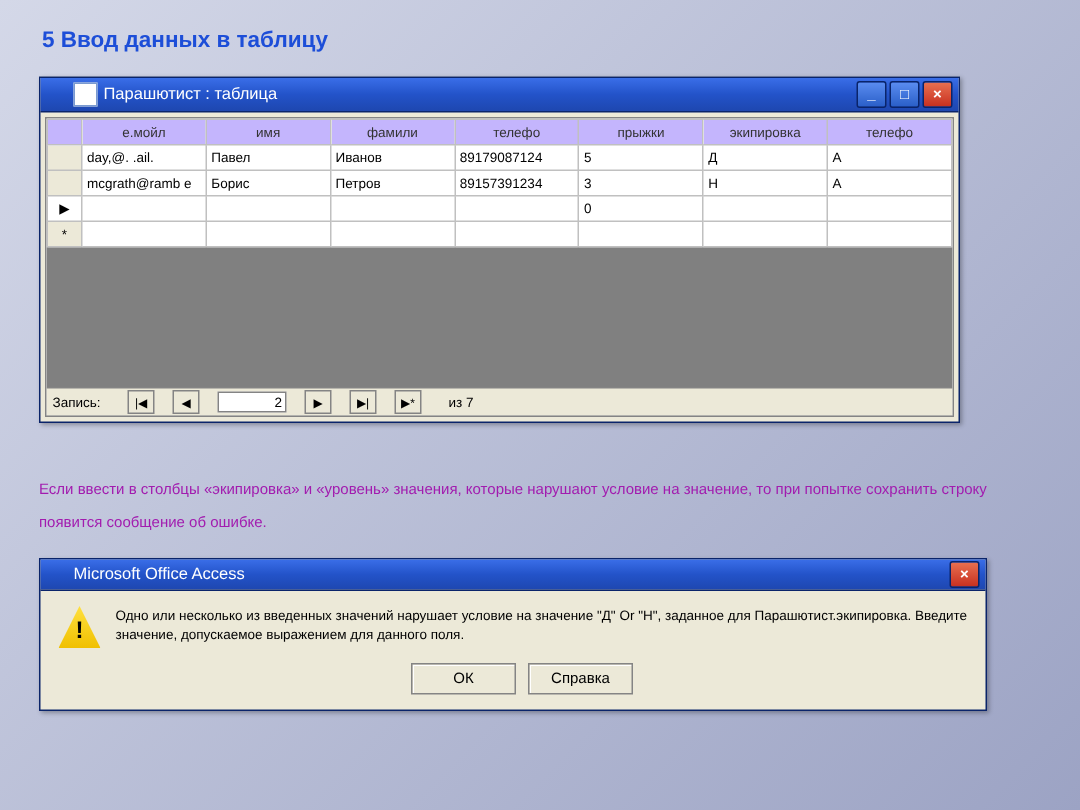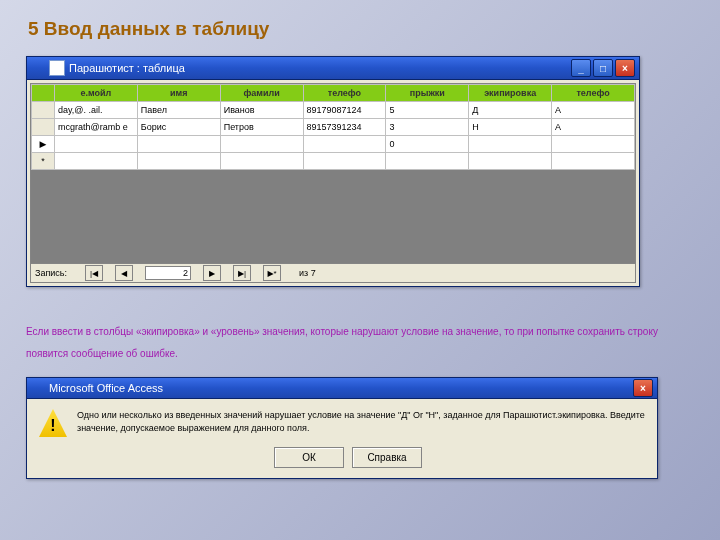--- a/index.html
+++ b/index.html
@@ -1,28 +1,28 @@
 <!DOCTYPE html>
 <html><head>
 <meta charset="utf-8">
 <style>
 html,body{margin:0;padding:0;width:720px;height:540px;font-family:Tahoma,Arial,sans-serif;font-size:11px;overflow:hidden}
 body{background:linear-gradient(135deg,#d4d8e8 0%,#9ca3c4 100%);padding:18px 26px 0 26px;box-sizing:border-box}
-.heading{font-size:19px;font-weight:bold;color:#a16207;margin:0 0 16px 2px}
+.heading{font-size:15px;font-weight:bold;color:#1d4ed8;margin:0 0 16px 2px}
 .win{border:1px solid #0a246a;background:#ece9d8;box-shadow:1px 1px 3px rgba(0,0,0,.3)}
 .titlebar{height:22px;background:linear-gradient(#3a6ee8,#2353c9 50%,#1e47b0);color:#fff;display:flex;align-items:center;padding:0 4px 0 22px;font-size:11px;border-bottom:1px solid #0a246a}
 .titlebar .ico{width:14px;height:14px;background:#fff;margin-right:4px;display:inline-block;border:1px solid #7a9ad0}
 .titlebar .ttl{flex:1;white-space:nowrap;overflow:hidden}
 .winbtns{display:flex;gap:2px}
 .wbtn{width:18px;height:16px;background:linear-gradient(#5a8cf0,#2a5fc8);border:1px solid #0a246a;border-radius:2px;color:#fff;display:flex;align-items:center;justify-content:center;font-size:10px;font-weight:bold;cursor:pointer}
 .wbtn.close{background:linear-gradient(#e87050,#c83020)}
 .tblwrap{background:#fff;margin:3px;border:1px solid #848484;height:198px;overflow:hidden;position:relative}
 .grid{border-collapse:collapse;width:100%;font-size:9px;table-layout:fixed}
 .grid th,.grid td{border:1px solid #c0c0c0;padding:1px 3px;height:14px;overflow:hidden;white-space:nowrap;text-align:left;background:#fff}
-.grid th{background:#84cc16;font-weight:bold;text-align:center;color:#333}
+.grid th{background:#c4b5fd;font-weight:normal;text-align:center;color:#333}
 .grid td.rowhd{background:#ece9d8;width:16px;text-align:center;color:#000;font-size:9px}
 .grid tr.sel td{background:#fff}
 .gridbody{background:#808080;height:150px}
 .navbar{position:absolute;bottom:0;left:0;right:0;height:18px;background:#ece9d8;border-top:1px solid #848484;display:flex;align-items:center;padding:0 4px;font-size:9px;gap:12px}
 .navlbl{margin-right:6px}
 .navbtn{width:16px;height:14px;border:1px solid #848484;background:#ece9d8;display:flex;align-items:center;justify-content:center;font-size:8px;cursor:pointer;margin:0}
 .navinput{width:40px;height:12px;border:1px solid #848484;background:#fff;font-size:9px;text-align:right;padding:0 2px;margin:0}
 .ofcount{margin-left:6px}
 .para{font-size:10px;color:#a21caf;line-height:2.2;margin:34px 0 12px 0}
 .dlg{border:1px solid #0a246a;background:#ece9d8;box-shadow:1px 1px 3px rgba(0,0,0,.3);width:630px}

